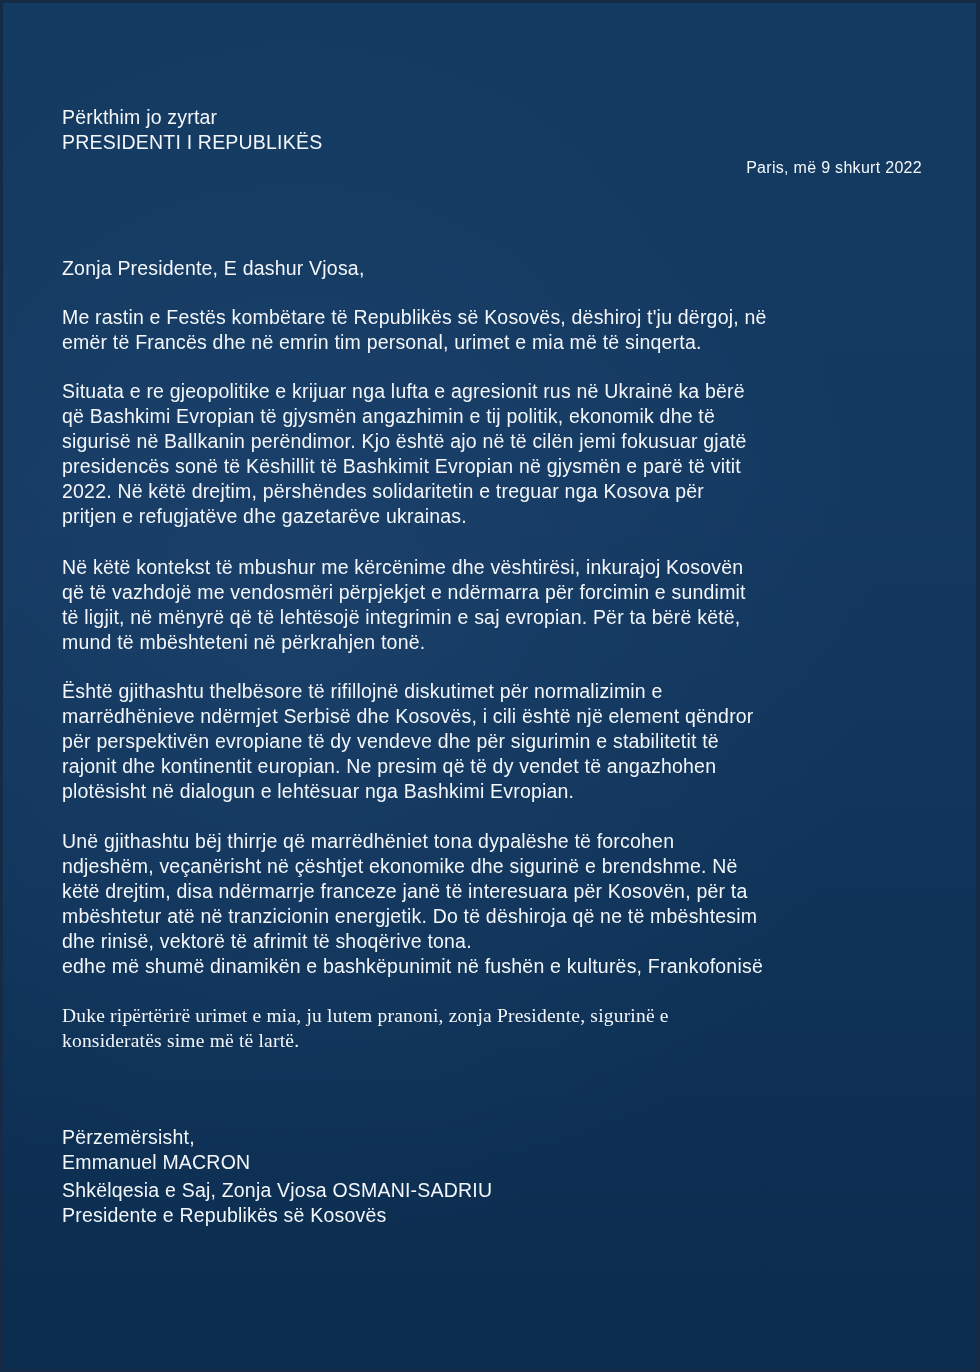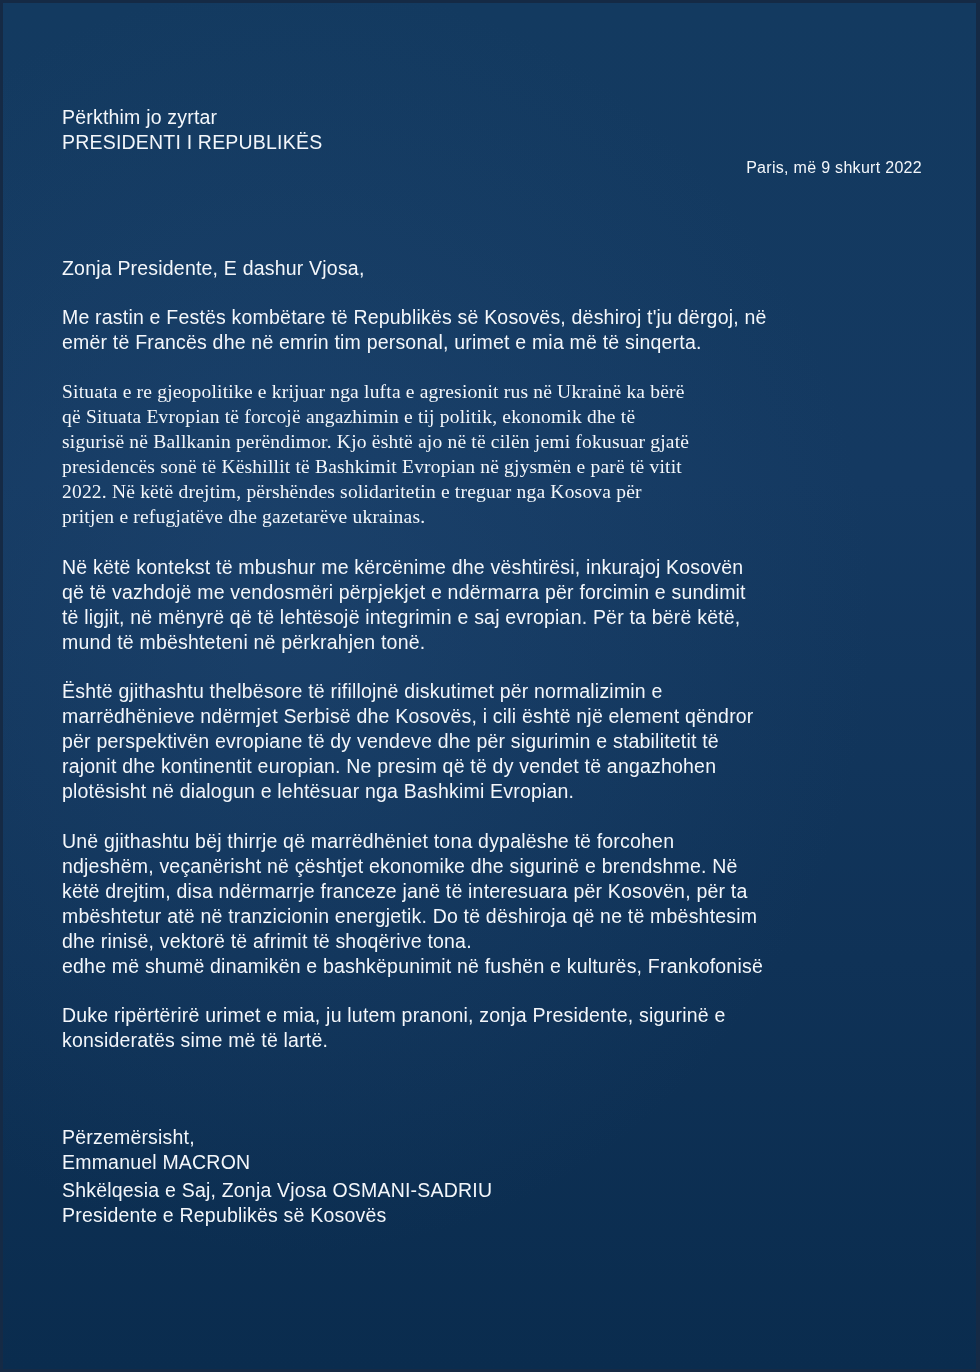--- a/index.html
+++ b/index.html
@@ -39,25 +39,25 @@
       right: 54px;
       top: 152px;
       font-size: 16px;
       line-height: 25px;
       letter-spacing: 0.3px;
       color: #f4f7fb;
     }
     .header { top: 102px; }
     .salutation { top: 253px; }
     .p1 { top: 302px; }
-    .p2 { top: 376px; font-family: Liberation Serif, serif; }
+    .p2 { top: 376px; }
     .p3 { top: 552px; }
     .p4 { top: 676px; }
     .p5 { top: 826px; }
-    .p6 { top: 1000px; }
+    .p6 { top: 1000px; font-family: Liberation Serif, serif; }
     .closing { top: 1074px; margin-top: 48px; }
     .recipient { top: 1175px; }
   </style>
 </head>
 <body>
 
 <div class="page">
 
   <div class="block header">
     <span class="line">Përkthim jo zyrtar</span>
@@ -68,21 +68,21 @@
 
   <div class="block salutation">Zonja Presidente, E dashur Vjosa,</div>
 
   <div class="block p1">
     <span class="line">Me rastin e Festës kombëtare të Republikës së Kosovës, dëshiroj t'ju dërgoj, në</span>
     <span class="line">emër të Francës dhe në emrin tim personal, urimet e mia më të sinqerta.</span>
   </div>
 
   <div class="block p2">
     <span class="line">Situata e re gjeopolitike e krijuar nga lufta e agresionit rus në Ukrainë ka bërë</span>
-    <span class="line">që Situata Evropian të forcojë angazhimin e tij politik, ekonomik dhe të</span>
+    <span class="line">që Bashkimi Evropian të gjysmën angazhimin e tij politik, ekonomik dhe të</span>
     <span class="line">sigurisë në Ballkanin perëndimor. Kjo është ajo në të cilën jemi fokusuar gjatë</span>
     <span class="line">presidencës sonë të Këshillit të Bashkimit Evropian në gjysmën e parë të vitit</span>
     <span class="line">2022. Në këtë drejtim, përshëndes solidaritetin e treguar nga Kosova për</span>
     <span class="line">pritjen e refugjatëve dhe gazetarëve ukrainas.</span>
   </div>
 
   <div class="block p3">
     <span class="line">Në këtë kontekst të mbushur me kërcënime dhe vështirësi, inkurajoj Kosovën</span>
     <span class="line">që të vazhdojë me vendosmëri përpjekjet e ndërmarra për forcimin e sundimit</span>
     <span class="line">të ligjit, në mënyrë që të lehtësojë integrimin e saj evropian. Për ta bërë këtë,</span>

